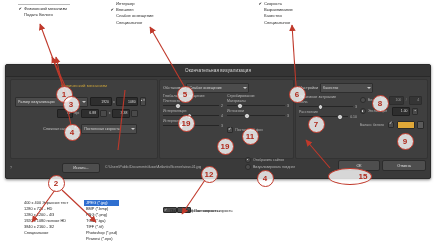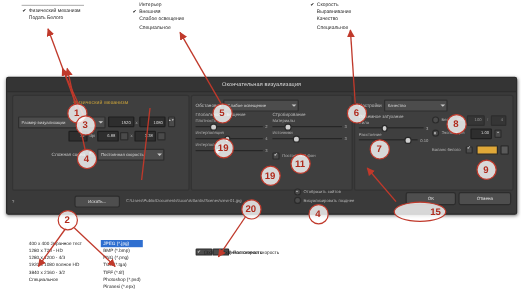--- a/index.html
+++ b/index.html
@@ -361,16 +361,16 @@
     <div class="badge" style="left: 62.5px; top: 95.5px;">3</div>
     <div class="badge" style="left: 63.5px; top: 123.5px;">4</div>
     <div class="badge" style="left: 176.5px; top: 85.5px;">5</div>
     <div class="badge" style="left: 288.5px; top: 85.5px;">6</div>
     <div class="badge" style="left: 307.5px; top: 115.5px;">7</div>
     <div class="badge" style="left: 371.5px; top: 94.5px;">8</div>
     <div class="badge" style="left: 396.5px; top: 132.5px;">9</div>
     <div class="badge" style="left: 177.5px; top: 114.5px;">19</div>
     <div class="badge" style="left: 241.5px; top: 128px;">11</div>
     <div class="badge" style="left: 216.5px; top: 137.5px;">19</div>
-    <div class="badge" style="left: 200.5px; top: 165.5px;">20</div>
+    <div class="badge" style="left: 200.5px; top: 165.5px;">12</div>
     <div class="badge" style="left: 256.5px; top: 169.5px;">4</div>
     <div class="badge" style="left: 327.5px; top: 167.5px; padding-left: 27px;">15</div>
   </div>
 
 </body></html>

